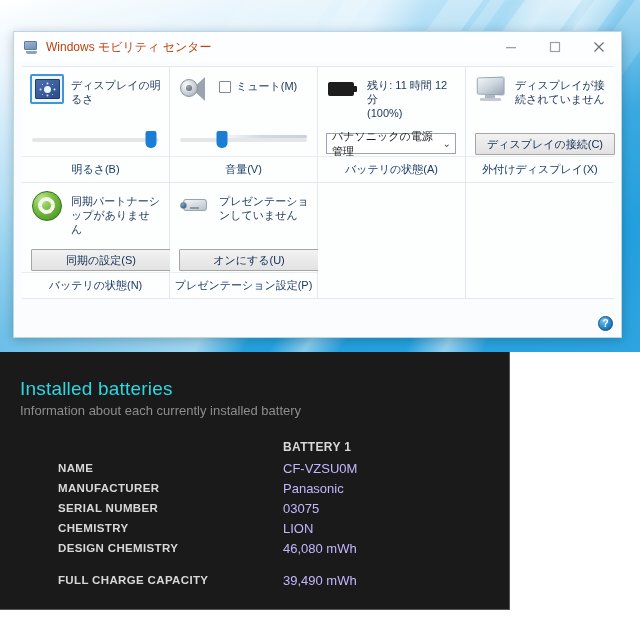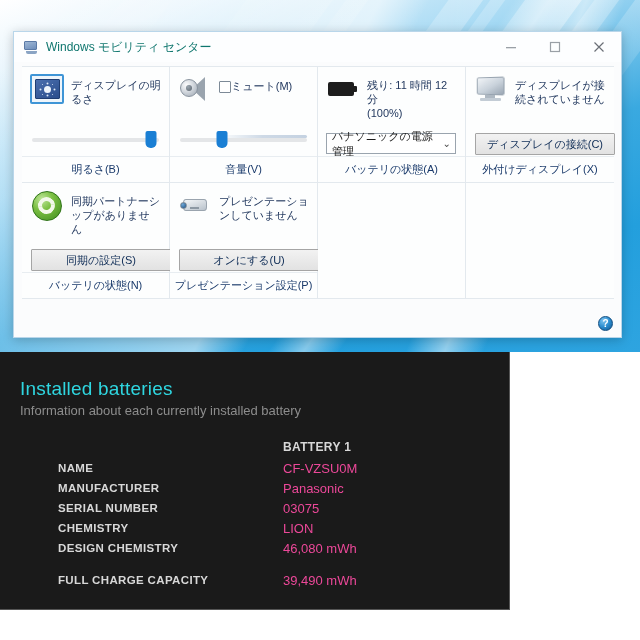--- a/index.html
+++ b/index.html
@@ -79,21 +79,21 @@
     box-sizing: border-box;
   }
   .app-icon .base {
     position: absolute; left: 3px; top: 11px;
     width: 11px; height: 3px;
     background: #8aa4c4;
     border-radius: 0 0 2px 2px;
   }
   #window-title {
     font-size: 12px;
-    color: #0f766e;
+    color: #c2410c;
     white-space: nowrap;
   }
   #window-buttons {
     position: absolute;
     right: 0; top: 0;
     display: flex;
     height: 30px;
   }
   .winbtn {
     width: 44px; height: 30px;
@@ -193,21 +193,21 @@
     border: 1px solid #8a949f;
     box-sizing: border-box;
   }
   .icon-speaker .dot {
     position:absolute; left:8px; top:11px;
     width:6px; height:6px; border-radius:50%;
     background: radial-gradient(circle at 35% 30%, #9aa4ae, #5c666f);
   }
 
   
-  .mute-row { display: flex; align-items: flex-end; padding-top: 5px; }
+  .mute-row { display: flex; align-items: flex-end; gap: 5px; padding-top: 5px; }
   .cb {
     width: 12px; height: 12px;
     border: 1px solid #7d8a97;
     background: #ffffff;
     border-radius: 1px;
     flex: 0 0 auto;
     box-sizing: border-box;
   }
 
   
@@ -427,21 +427,21 @@
   .bp-key {
     width: 225px;
     font-size: 11.5px;
     font-weight: bold;
     color: #d8d8d8;
     letter-spacing: 0.35px;
     padding-left: 38px;
   }
   .bp-val {
     font-size: 13px;
-    color: #ec4899;
+    color: #c4b5fd;
   }
   .bp-val.header-val {
     font-size: 12px;
     font-weight: bold;
     color: #d8d8d8;
     letter-spacing: 0.35px;
   }
 </style>
 </head>
 <body>

